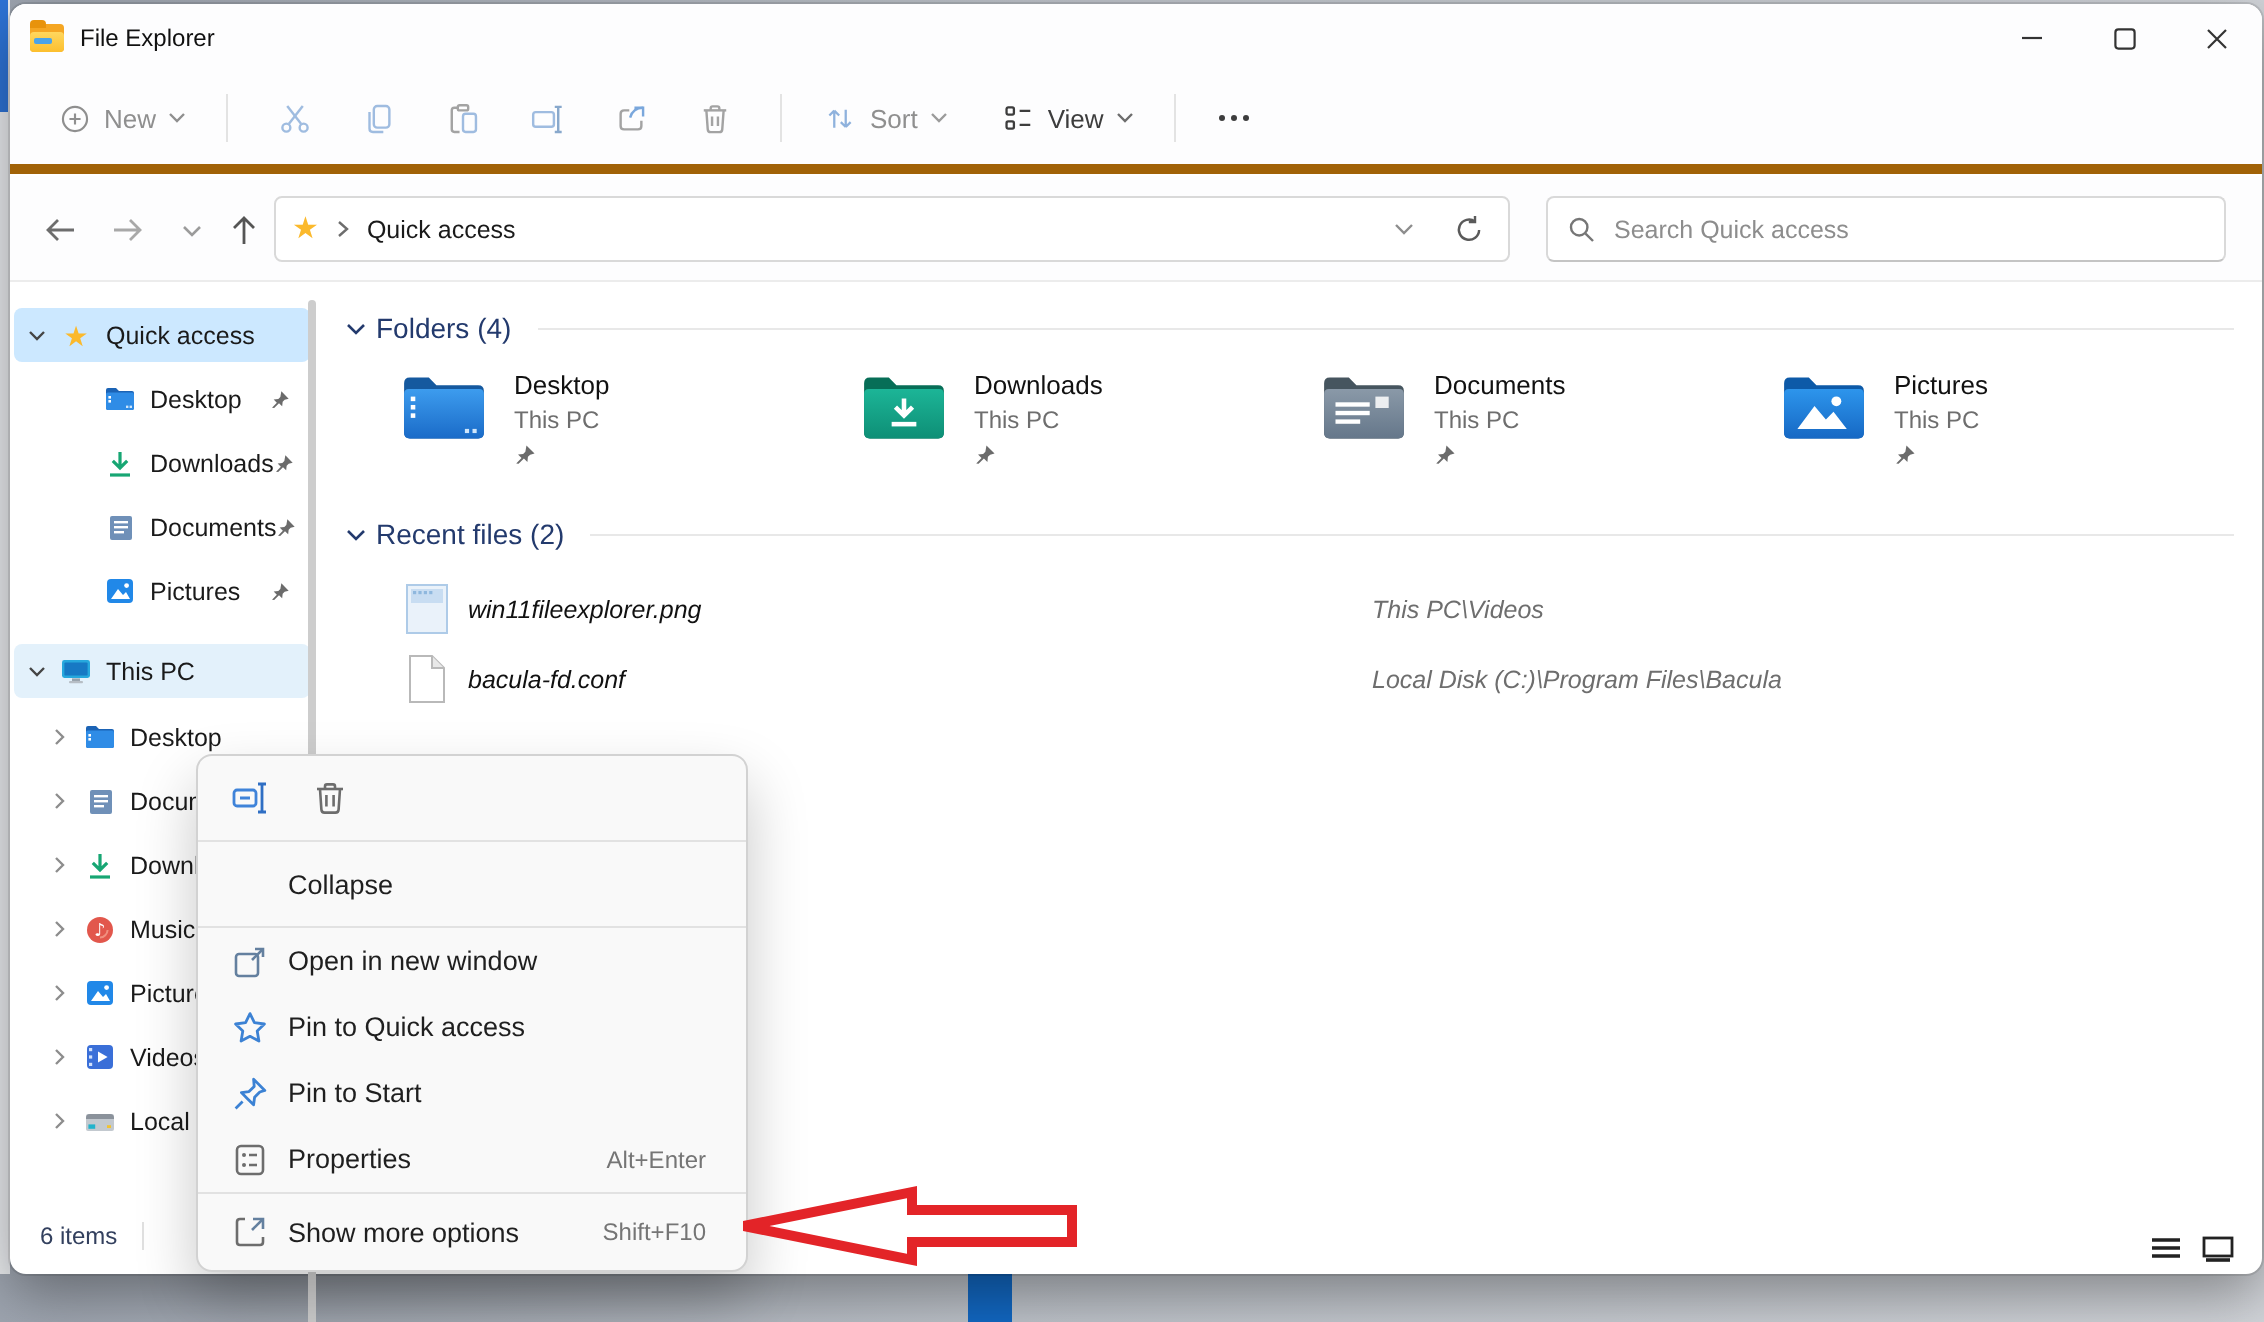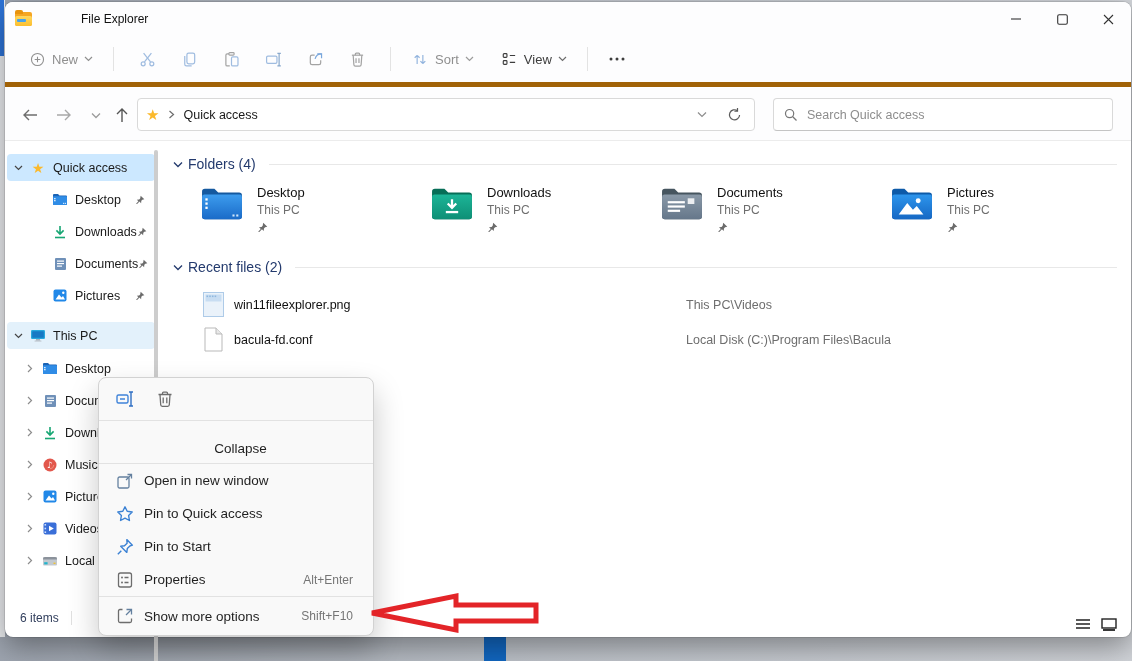--- a/index.html
+++ b/index.html
@@ -18,21 +18,21 @@
   .bg-task-blue { position:absolute; left:484px; top:637px; width:22px; height:24px; background:#1268c3; }
 
   
   .win {
     position:absolute; left:5px; top:2px; width:1126px; height:635px;
     background:#fff; border-radius:8px;
     box-shadow: 0 10px 30px rgba(0,0,0,.38), 0 0 0 1px rgba(0,0,0,.10);
     font-size:13px;
   }
   
-  .titlebar { position:absolute; left:0; top:0; right:0; height:34px; background:#fdfdfe; border-radius:8px 8px 0 0; display:flex; align-items:center; padding-left:10px;gap:41px; }
+  .titlebar { position:absolute; left:0; top:0; right:0; height:34px; background:#fdfdfe; border-radius:8px 8px 0 0; display:flex; align-items:center; padding-left:10px; }
   .app-icon { width:17px; height:14px; position:relative; margin-right:8px; }
   .app-icon .back { position:absolute; inset:0; background:#f5a623; border-radius:2px; }
   .app-icon .tab  { position:absolute; left:0; top:-2px; width:8px; height:4px; background:#e8930c; border-radius:2px 2px 0 0; }
   .app-icon .front{ position:absolute; left:0; top:4px; right:0; bottom:0; background:linear-gradient(#ffd75e,#fcbf2e); border-radius:2px; }
   .app-icon .strip{ position:absolute; left:2px; top:7px; width:9px; height:3px; background:#4aa3e8; border-radius:1px; }
   .title-text { font-size:12px; color:#111; }
   .win-controls { margin-left:auto; display:flex; height:34px; }
   .wc { width:46px; height:34px; display:flex; align-items:center; justify-content:center; }
   .wc:last-child { border-radius:0 8px 0 0; }
 
@@ -72,42 +72,42 @@
   
   .content { position:absolute; left:158px; top:0; right:0; bottom:26px; }
   .sec-head { display:flex; align-items:center; gap:5px; margin:14px 14px 0 10px; color:#233a6d; font-size:14px; }
   .sec-head .rule { flex:1; height:1px; background:#e8e8e8; margin-left:8px; }
   .tiles { display:flex; margin-top:13px; padding-left:36px; }
   .tile { width:230px; display:flex; gap:12px; }
   .tile-meta .tname { font-size:13px; color:#111; }
   .tile-meta .tloc  { font-size:12px; color:#6e6e6e; margin-top:3px; }
   .tile-meta .tpin  { margin-top:5px; }
   .recent-list { margin-top:12px; }
-  .rrow { height:35px; display:flex; align-items:center; padding-left:38px; }
+  .rrow { height:35px; display:flex; align-items:center; padding-left:38px;font-style:italic; }
   .rrow .ricon { width:24px; display:flex; justify-content:center; margin-right:9px; }
   .rrow .rname { width:452px; font-size:12.5px; color:#111; }
   .rrow .rpath { font-size:12.5px; color:#6e6e6e; }
 
   
   .statusbar { position:absolute; left:0; right:0; bottom:0; height:26px; display:flex; padding:0 14px 0 15px; }
   .status-count { font-size:12px; color:#33405e; }
   .status-sep { width:1px; height:14px; background:#e0e0e0; margin-left:12px; }
   .view-toggles { margin-left:auto; display:flex; gap:10px; align-items:center; }
 
   
   .menu {
     position:absolute; left:98px; top:377px; width:276px;
     background:#f9f9f9; border:1px solid #d2d2d2; border-radius:8px;
     box-shadow:0 14px 30px rgba(0,0,0,.22); z-index:30; overflow:hidden;
   }
   .m-iconrow { height:42px; display:flex; align-items:center; padding-left:10px; gap:8px; }
   .m-icobtn { width:32px; height:32px; display:flex; align-items:center; justify-content:center; border-radius:4px; }
   .m-div { height:1px; background:#e2e2e2; }
   .m-item { height:33px; display:flex; align-items:center; font-size:13.5px; color:#1f1f1f; }
-  .m-item.tall { height:42px;flex-direction:column; }
+  .m-item.tall { height:42px; }
   .m-item.tall2 { height:38px; }
   .m-ico { width:20px; height:20px; margin-left:16px; flex:none; }
   .m-label { margin-left:9px; }
   .m-short { margin-left:auto; margin-right:20px; font-size:12px; color:#757575; }
 
   
   .red-arrow { position:absolute; left:366px; top:592px; z-index:40; }
 </style>
 </head>
 <body>

